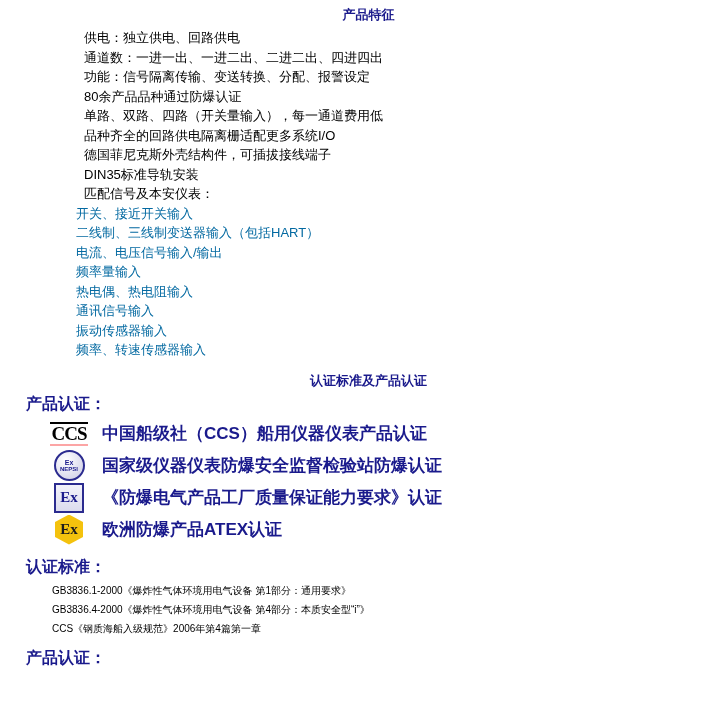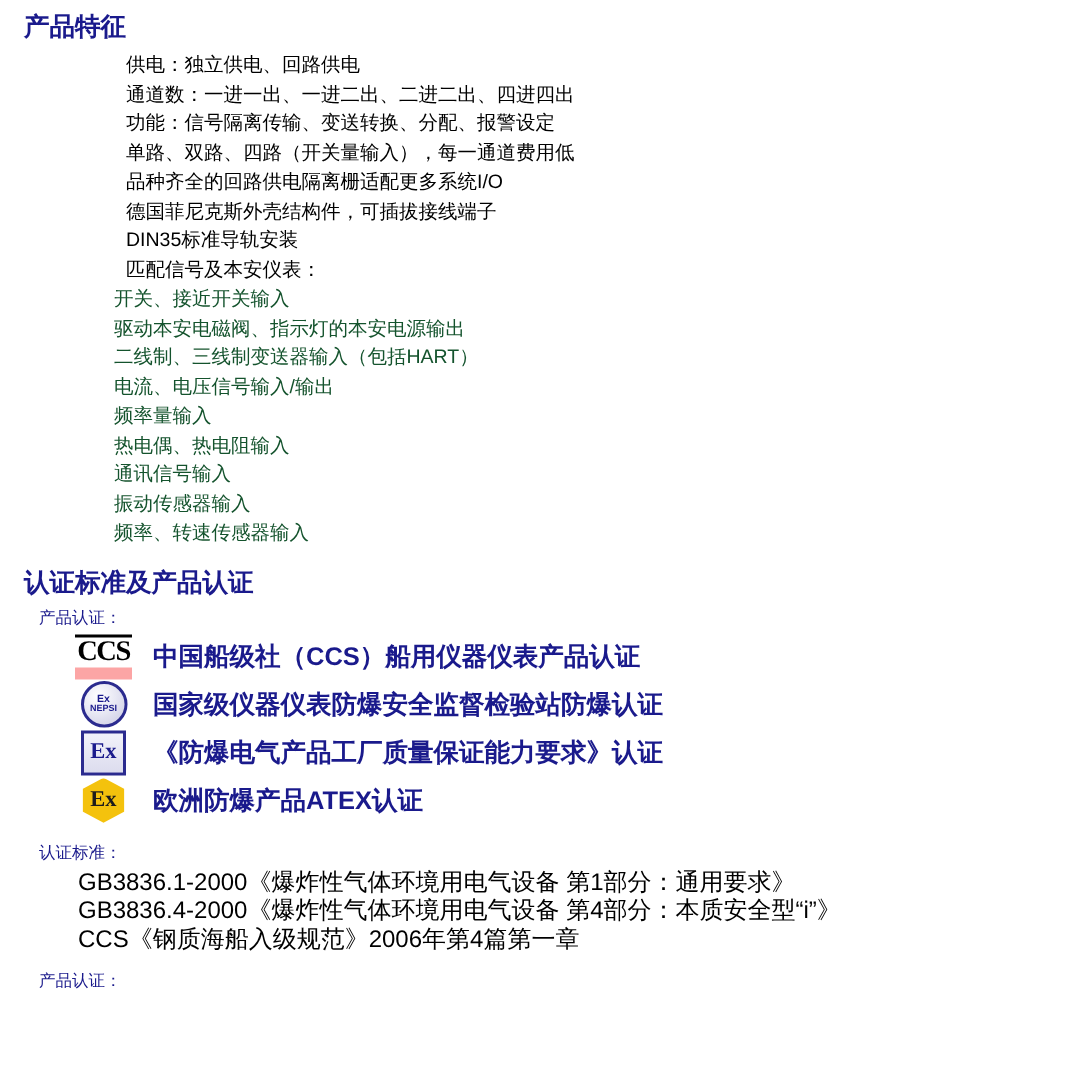--- a/index.html
+++ b/index.html
@@ -18,45 +18,46 @@
   .page {
     position: relative;
     width: 721px;
     height: 711px;
     padding: 0;
     box-sizing: border-box;
   }
   .section-title {
     color: #1a1a8c;
     font-weight: bold;
-    font-size: 17px;
+    font-size: 13px;
     margin: 6px 0 4px 16px;
+    text-align: center;
   }
   .sub-title {
     color: #1a1a8c;
-    font-weight: normal;
-    font-size: 11px;
+    font-weight: bold;
+    font-size: 16px;
     margin: 4px 0 3px 26px;
   }
   .lvl1 {
     margin-left: 84px;
     line-height: 19.5px;
     font-size: 13px;
     color: #000;
   }
   .lvl2 {
     margin-left: 76px;
     line-height: 19.5px;
     font-size: 13px;
-    color: #14532d;
+    color: #0369a1;
   }
   .std-line {
     margin-left: 52px;
     line-height: 19px;
-    font-size: 16px;
+    font-size: 10px;
     color: #000;
   }
   .cert-list {
     margin-top: 4px;
   }
   .cert-row {
     display: flex;
     align-items: center;
     margin-left: 40px;
     height: 30px;
@@ -77,21 +78,21 @@
   }
 
   
   .logo-ccs {
     font-family: "Liberation Serif", serif;
     font-weight: bold;
     font-size: 19px;
     letter-spacing: -1px;
     color: #000;
     border-top: 2px solid #000;
-    border-bottom: 8px solid #fca5a5;
+    border-bottom: 2px solid #fca5a5;
     line-height: 20px;
     padding: 0 1px;
   }
   
   .logo-seal {
     width: 27px;
     height: 27px;
     border-radius: 50%;
     background: radial-gradient(circle at 35% 30%, #ffffff 0%, #e8e8f4 45%, #c9c9e2 100%);
     border: 2px solid #2b2b8f;
@@ -150,30 +151,30 @@
 <body>
 
 <div class="page">
 
   <div class="section-title">产品特征</div>
 
   <div>
     <div class="lvl1">供电：独立供电、回路供电</div>
     <div class="lvl1">通道数：一进一出、一进二出、二进二出、四进四出</div>
     <div class="lvl1">功能：信号隔离传输、变送转换、分配、报警设定</div>
+    <div class="lvl1">80余产品品种通过防爆认证</div>
     <div class="lvl1">单路、双路、四路（开关量输入），每一通道费用低</div>
     <div class="lvl1">品种齐全的回路供电隔离栅适配更多系统I/O</div>
     <div class="lvl1">德国菲尼克斯外壳结构件，可插拔接线端子</div>
     <div class="lvl1">DIN35标准导轨安装</div>
     <div class="lvl1">匹配信号及本安仪表：</div>
   </div>
 
   <div>
     <div class="lvl2">开关、接近开关输入</div>
-    <div class="lvl2">驱动本安电磁阀、指示灯的本安电源输出</div>
     <div class="lvl2">二线制、三线制变送器输入（包括HART）</div>
     <div class="lvl2">电流、电压信号输入/输出</div>
     <div class="lvl2">频率量输入</div>
     <div class="lvl2">热电偶、热电阻输入</div>
     <div class="lvl2">通讯信号输入</div>
     <div class="lvl2">振动传感器输入</div>
     <div class="lvl2">频率、转速传感器输入</div>
   </div>
 
   <div class="spacer-sm"></div>

